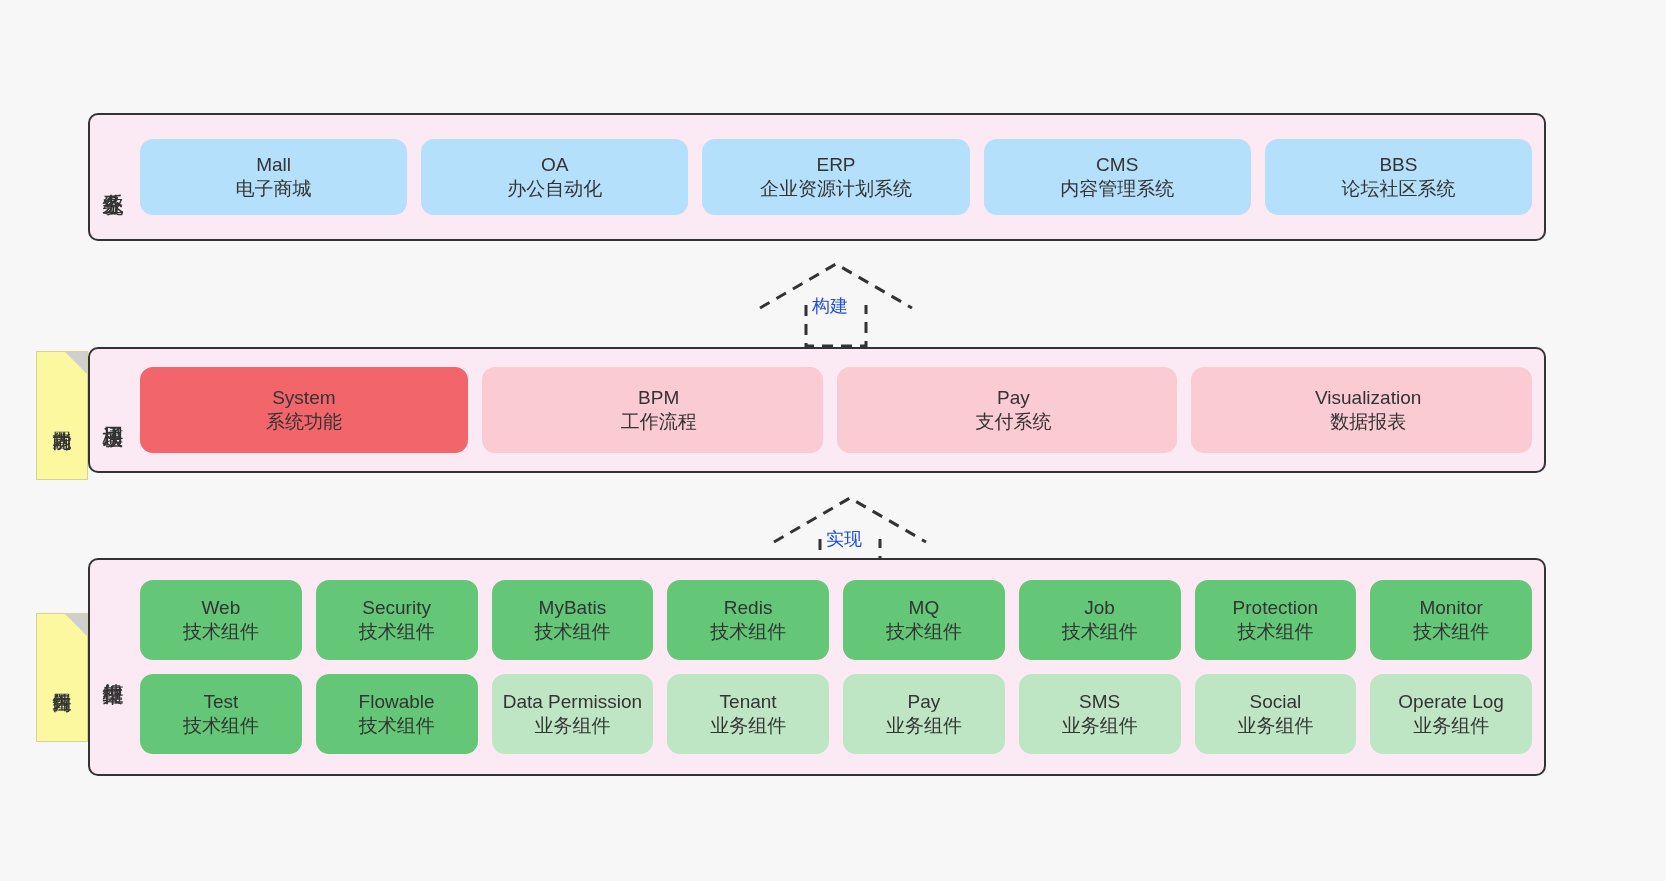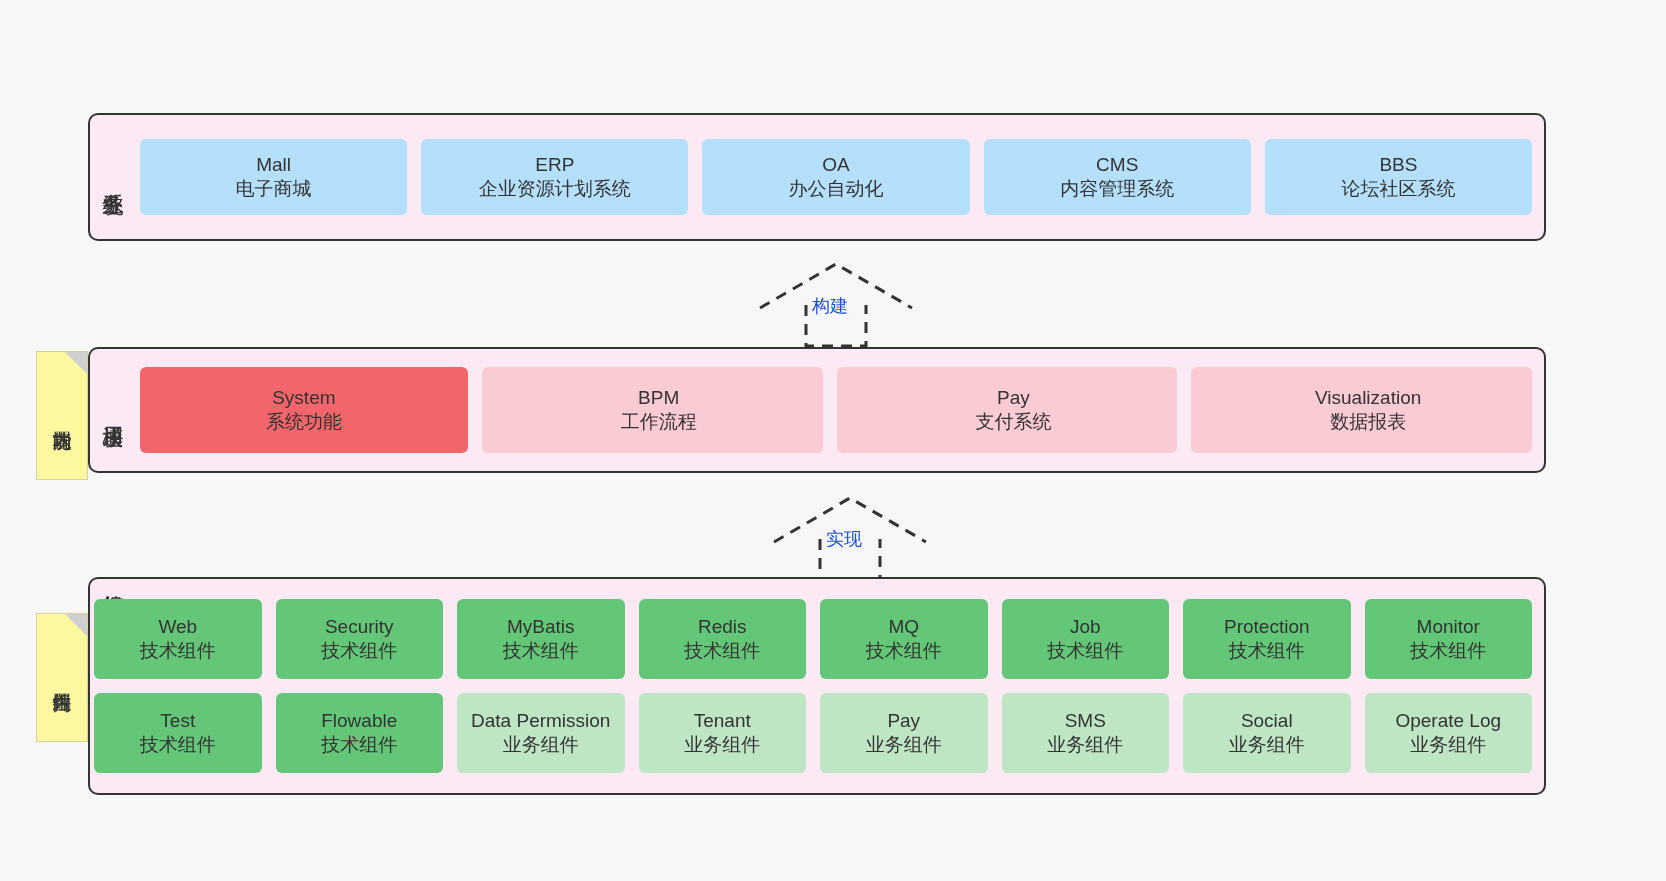--- a/index.html
+++ b/index.html
@@ -65,21 +65,21 @@
     align-items: center;
     justify-content: space-between;
     gap: 14px;
     width: 100%;
   }
 
   
   .card {
     box-sizing: border-box;
     flex: 1 1 0;
-    border-radius: 6px;
+    border-radius: 13px;
     display: flex;
     flex-direction: column;
     align-items: center;
     justify-content: center;
     text-align: center;
     font-size: 19px;
     line-height: 1.25;
     color: #333333;
     padding: 6px 4px;
     user-select: none;
@@ -151,27 +151,27 @@
   <div class="band" style="left:88px; top:113px; width:1458px; height:128px;">
     <div class="band-title">业务系统</div>
     <div class="band-body">
 
       <div class="card c-blue h-biz">
         <span class="en">Mall</span>
         <span class="cn">电子商城</span>
       </div>
 
       <div class="card c-blue h-biz">
+        <span class="en">OA</span>
+        <span class="cn">办公自动化</span>
+      </div>
+
+      <div class="card c-blue h-biz">
         <span class="en">ERP</span>
         <span class="cn">企业资源计划系统</span>
-      </div>
-
-      <div class="card c-blue h-biz">
-        <span class="en">OA</span>
-        <span class="cn">办公自动化</span>
       </div>
 
 
       <div class="card c-blue h-biz">
         <span class="en">CMS</span>
         <span class="cn">内容管理系统</span>
       </div>
 
       <div class="card c-blue h-biz">
         <span class="en">BBS</span>
@@ -223,21 +223,21 @@
   <svg class="arrow" style="left:770px; top:492px; width:160px; height:92px;" viewBox="0 0 160 92">
     <path d="M 4 50 L 80 6 L 156 50" fill="none" stroke="#333333" stroke-width="3" stroke-dasharray="11 8" stroke-linecap="butt"></path>
     <path d="M 50 47 L 50 88 L 110 88 L 110 47" fill="none" stroke="#333333" stroke-width="3" stroke-dasharray="11 8" stroke-linecap="butt"></path>
   </svg>
   <div class="arrow-label" style="left:826px; top:527px;">实现</div>
 
   <div class="note" style="left:36px; top:613px; height:129px;">
     <span>内置组件</span>
   </div>
 
-  <div class="band" style="left:88px; top:577px; width:1458px; height:218px;flex-direction:column;">
+  <div class="band" style="left:88px; top:558px; width:1458px; height:218px;">
     <div class="band-title">框架组件</div>
     <div class="band-body two-rows">
 
       <div class="row">
         <div class="card c-green h-frame">
           <span class="en">Web</span>
           <span class="cn">技术组件</span>
         </div>
         <div class="card c-green h-frame">
           <span class="en">Security</span>

